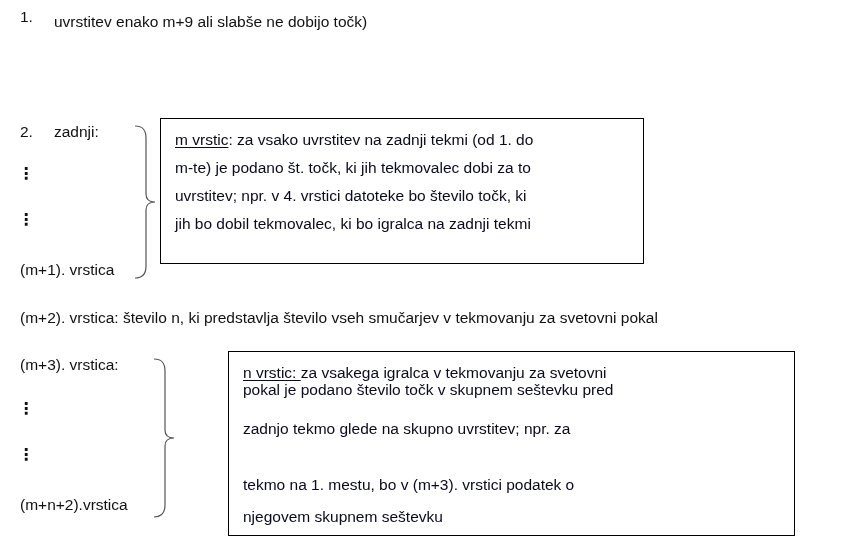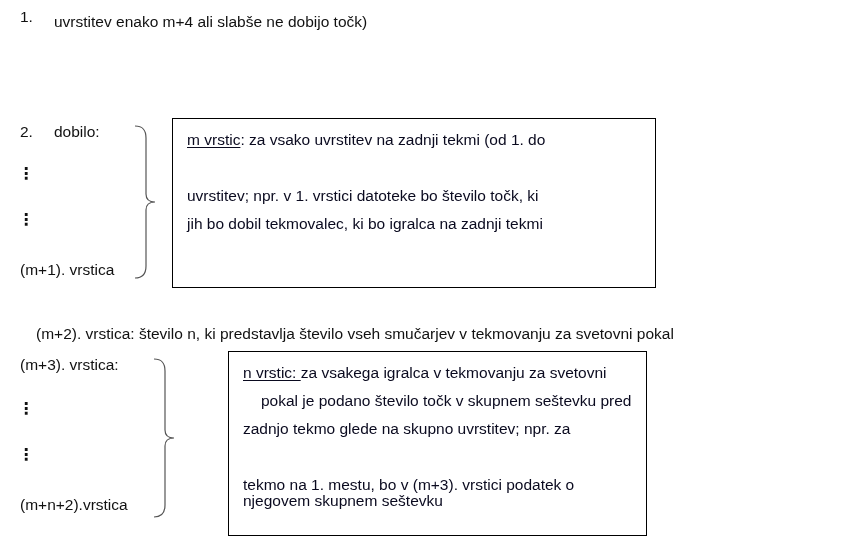--- a/index.html
+++ b/index.html
@@ -56,49 +56,50 @@
       left: 14px;
       white-space: nowrap;
     }
     .underline { text-decoration: underline; text-underline-offset: 2px; }
   </style>
 </head>
 <body>
 
 <div class="abs item1-num">1.</div>
 <div class="item1-text">
-  <span class="line last">uvrstitev enako m+4 ali slabše ne dobijo točk)</span>
+  <span class="line last">uvrstitev enako m+9 ali slabše ne dobijo točk)</span>
 </div>
 
 <div class="abs label" style="left:20px; top:122px;">2.</div>
-<div class="abs label" style="left:54px; top:122px;">dobilo:</div>
+<div class="abs label" style="left:54px; top:122px;">zadnji:</div>
 <div class="abs dots" style="left:18px; top:166px;">⋮</div>
 <div class="abs dots" style="left:18px; top:212px;">⋮</div>
 <div class="abs label" style="left:20px; top:260px;">(m+1). vrstica</div>
 
 <svg class="brace" style="left:133px; top:124px;" width="26" height="156" viewBox="0 0 26 156">
   <path d="M2 2 C10 2, 13 6, 13 14 L13 70 C13 76, 16 78, 22 78 C16 78, 13 80, 13 86 L13 142 C13 150, 10 154, 2 154" fill="none" stroke="#555555" stroke-width="1.2"></path>
 </svg>
 
-<div class="box" style="left:172px; top:118px; width:484px; height:170px;">
+<div class="box" style="left:160px; top:118px; width:484px; height:146px;">
   <div class="line" style="top:12px;"><span class="underline">m vrstic</span><span>: za vsako uvrstitev na zadnji tekmi (od 1. do</span></div>
-  <div class="line" style="top:68px;">uvrstitev; npr. v 1. vrstici datoteke bo število točk, ki</div>
+  <div class="line" style="top:40px;">m-te) je podano št. točk, ki jih tekmovalec dobi za to</div>
+  <div class="line" style="top:68px;">uvrstitev; npr. v 4. vrstici datoteke bo število točk, ki</div>
   <div class="line" style="top:96px;">jih bo dobil tekmovalec, ki bo igralca na zadnji tekmi</div>
 </div>
 
-<div class="abs label" style="left:36px; top:308px;margin-top:16px;">(m+2). vrstica: število n, ki predstavlja število vseh smučarjev v tekmovanju za svetovni pokal</div>
+<div class="abs label" style="left:20px; top:308px;">(m+2). vrstica: število n, ki predstavlja število vseh smučarjev v tekmovanju za svetovni pokal</div>
 
 <div class="abs label" style="left:20px; top:355px;">(m+3). vrstica:</div>
 <div class="abs dots" style="left:18px; top:401px;">⋮</div>
 <div class="abs dots" style="left:18px; top:447px;">⋮</div>
 <div class="abs label" style="left:20px; top:495px;">(m+n+2).vrstica</div>
 
 <svg class="brace" style="left:152px; top:357px;" width="26" height="162" viewBox="0 0 26 162">
   <path d="M2 2 C10 2, 13 6, 13 14 L13 73 C13 79, 16 81, 22 81 C16 81, 13 83, 13 89 L13 148 C13 156, 10 160, 2 160" fill="none" stroke="#555555" stroke-width="1.2"></path>
 </svg>
 
-<div class="box" style="left:228px; top:351px; width:419px; height:185px;">
+<div class="box" style="left:228px; top:351px; width:567px; height:185px;">
   <div class="line" style="top:12px;"><span class="underline">n vrstic: </span><span>za vsakega igralca v tekmovanju za svetovni</span></div>
-  <div class="line" style="top:40px;margin-left:18px;">pokal je podano število točk v skupnem seštevku pred</div>
+  <div class="line" style="top:29px;">pokal je podano število točk v skupnem seštevku pred</div>
   <div class="line" style="top:68px;">zadnjo tekmo glede na skupno uvrstitev; npr. za</div>
   <div class="line" style="top:124px;text-align:center;">tekmo na 1. mestu, bo v (m+3). vrstici podatek o</div>
-  <div class="line" style="top:140px;text-align:right;">njegovem skupnem seštevku</div>
+  <div class="line" style="top:156px;text-align:right;">njegovem skupnem seštevku</div>
 </div>
 
 </body></html>

